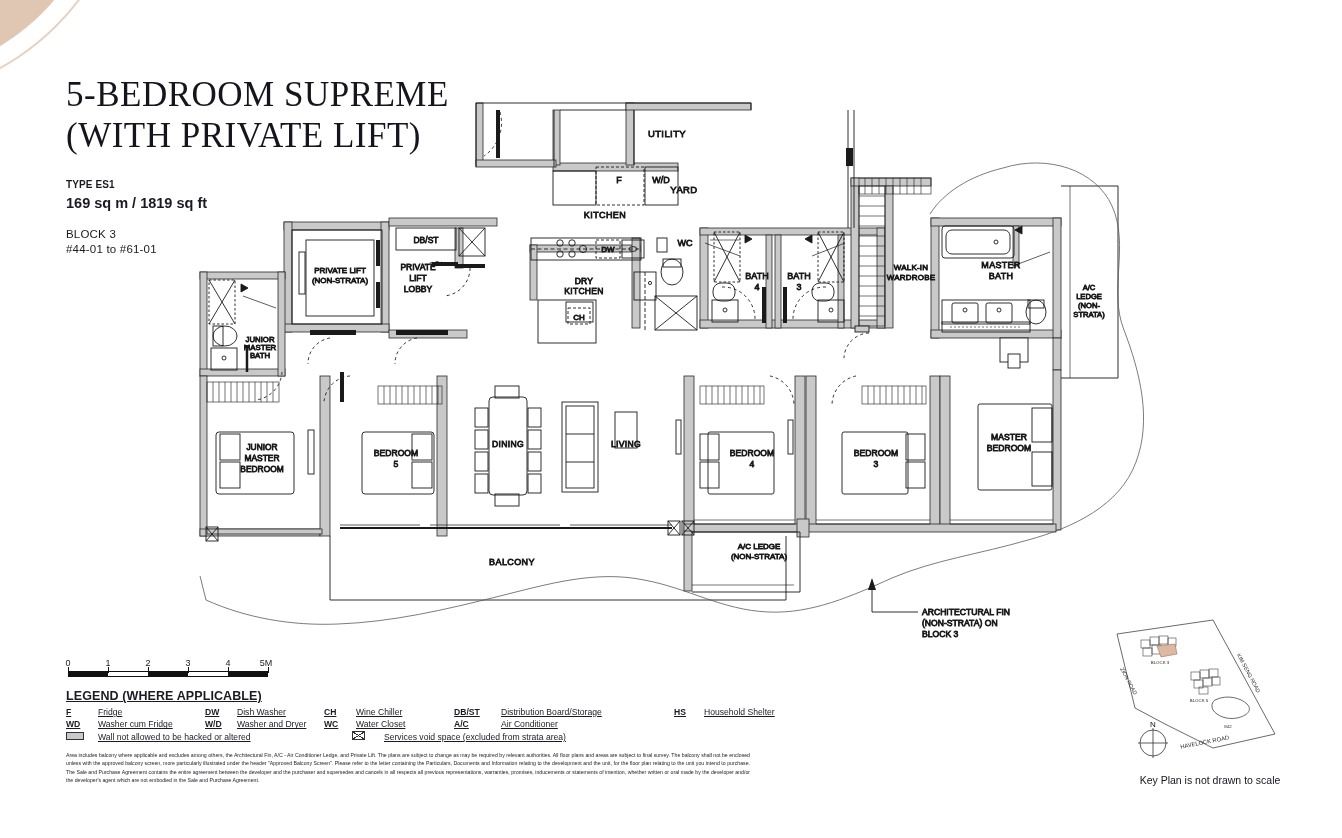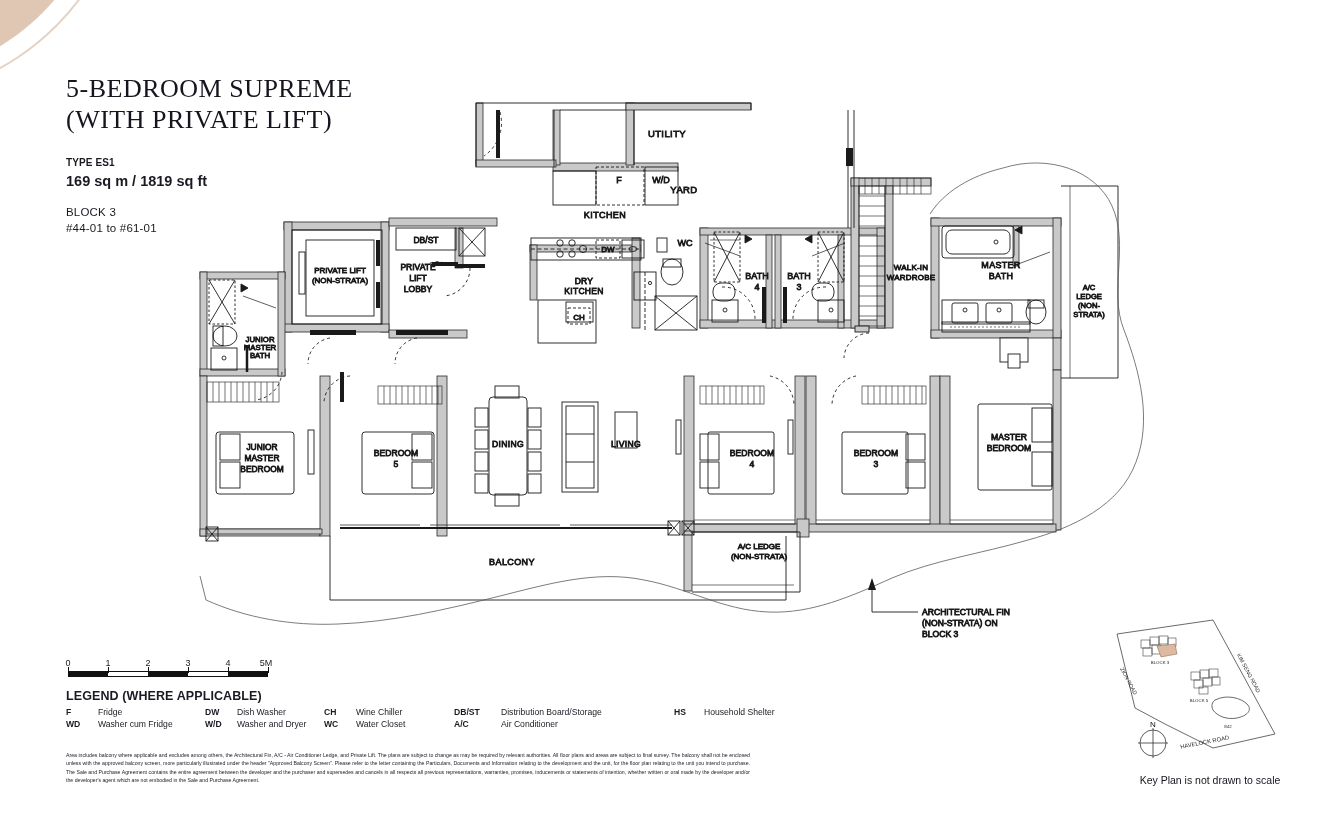--- a/index.html
+++ b/index.html
@@ -24,41 +24,41 @@
     width:250px; height:250px;
     border-radius:0 0 100% 0;
     border-right:2px solid #e6d2c2;
     border-bottom:2px solid #e6d2c2;
   }
 
   
   #titleblock{ position:absolute; left:66px; top:74px; }
   .t-main{
     font-family:"Liberation Serif", serif;
-    font-size:26px; letter-spacing:.5px; line-height:1.18;
+    font-size:35px; letter-spacing:.5px; line-height:1.18;
     font-weight:400; color:#15151e; white-space:nowrap;
   }
   .t-type{ margin-top:22px; font-size:10px; font-weight:bold; letter-spacing:.1px;}
   .t-area{ font-size:14.5px; font-weight:bold; margin-top:5px;}
   .t-block{ margin-top:16px; font-size:11.5px; line-height:1.35; letter-spacing:.2px;}
 
   
   #plan{ position:absolute; left:0; top:0; width:1342px; height:838px; pointer-events:none;}
   #plan svg{ display:block; }
 
   
   #scalebar{ position:absolute; left:66px; top:658px; width:210px; }
   .sb-nums{ position:relative; height:12px; font-size:9px; }
   .sb-nums span{ position:absolute; top:0; transform:translateX(-50%); }
   .sb-bar{ position:relative; height:7px; margin-top:1px; }
   .sb-bar i{ position:absolute; top:0; height:6px; background:#111; display:block;}
   .sb-tick{ position:absolute; top:-4px; width:1px; height:6px; background:#111;}
 
   
-  #legend{ position:absolute; left:66px; top:689px; width:700px;}
+  #legend{ position:absolute; left:66px; top:689px; width:700px;text-decoration:underline;}
   .lg-title{ font-size:12.5px; font-weight:bold; letter-spacing:.1px;}
   .lg-grid{ margin-top:3px; font-size:8.6px; line-height:1.45;}
   .lg-row{ display:flex; align-items:flex-start; }
   .lg-ab{ width:32px; font-weight:bold; flex:none;}
   .lg-tx{ flex:none; }
   .w1{ width:107px;} .w2{ width:87px;} .w3{ width:98px;}
   .w5{ width:173px;} .w6{ width:30px;} .w7{ width:140px;}
   .sym-wall{ display:inline-block; width:18px; height:8px; border:1px solid #333;
              background:#c9c9c9; margin-top:1px;}
   .sym-void{ display:inline-block; width:13px; height:9px; border:1px solid #333; position:relative;}
@@ -496,20 +496,26 @@
     <div class="lg-row">
       <span class="lg-ab">WD</span>
       <span class="lg-tx w1">Washer cum Fridge</span>
       <span class="lg-ab">W/D</span>
       <span class="lg-tx w2">Washer and Dryer</span>
       <span class="lg-ab">WC</span>
       <span class="lg-tx w3">Water Closet</span>
       <span class="lg-ab" style="width:47px">A/C</span>
       <span class="lg-tx w5">Air Conditioner</span>
     </div>
+    <div class="lg-row">
+      <span class="lg-ab"><span class="sym-wall"></span></span>
+      <span class="lg-tx" style="width:254px">Wall not allowed to be hacked or altered</span>
+      <span class="lg-ab"><span class="sym-void"></span></span>
+      <span class="lg-tx">Services void space (excluded from strata area)</span>
+    </div>
   </div>
 </div>
 
 <div id="disclaimer">Area includes balcony where applicable and excludes among others, the Architectural Fin, A/C - Air Conditioner Ledge, and Private Lift. The plans are subject to change as may be required by relevant authorities. All floor plans and areas are subject to final survey. The balcony shall not be enclosed unless with the approved balcony screen, more particularly illustrated under the header "Approved Balcony Screen". Please refer to the letter containing the Particulars, Documents and Information relating to the development and the unit, for the floor plan relating to the unit you intend to purchase. The Sale and Purchase Agreement contains the entire agreement between the developer and the purchaser and supersedes and cancels in all respects all previous representations, warranties, promises, inducements or statements of intention, whether written or oral made by the developer and/or the developer's agent which are not embodied in the Sale and Purchase Agreement.</div>
 
 <div id="keyplan">
   <svg width="230" height="160" viewBox="0 0 230 160">
     <g fill="none" stroke="#333" stroke-width="0.8">
 
       <path d="M22,22 L118,8 L180,122 L118,136 L70,112 L40,96 Z" stroke="#444"></path>

